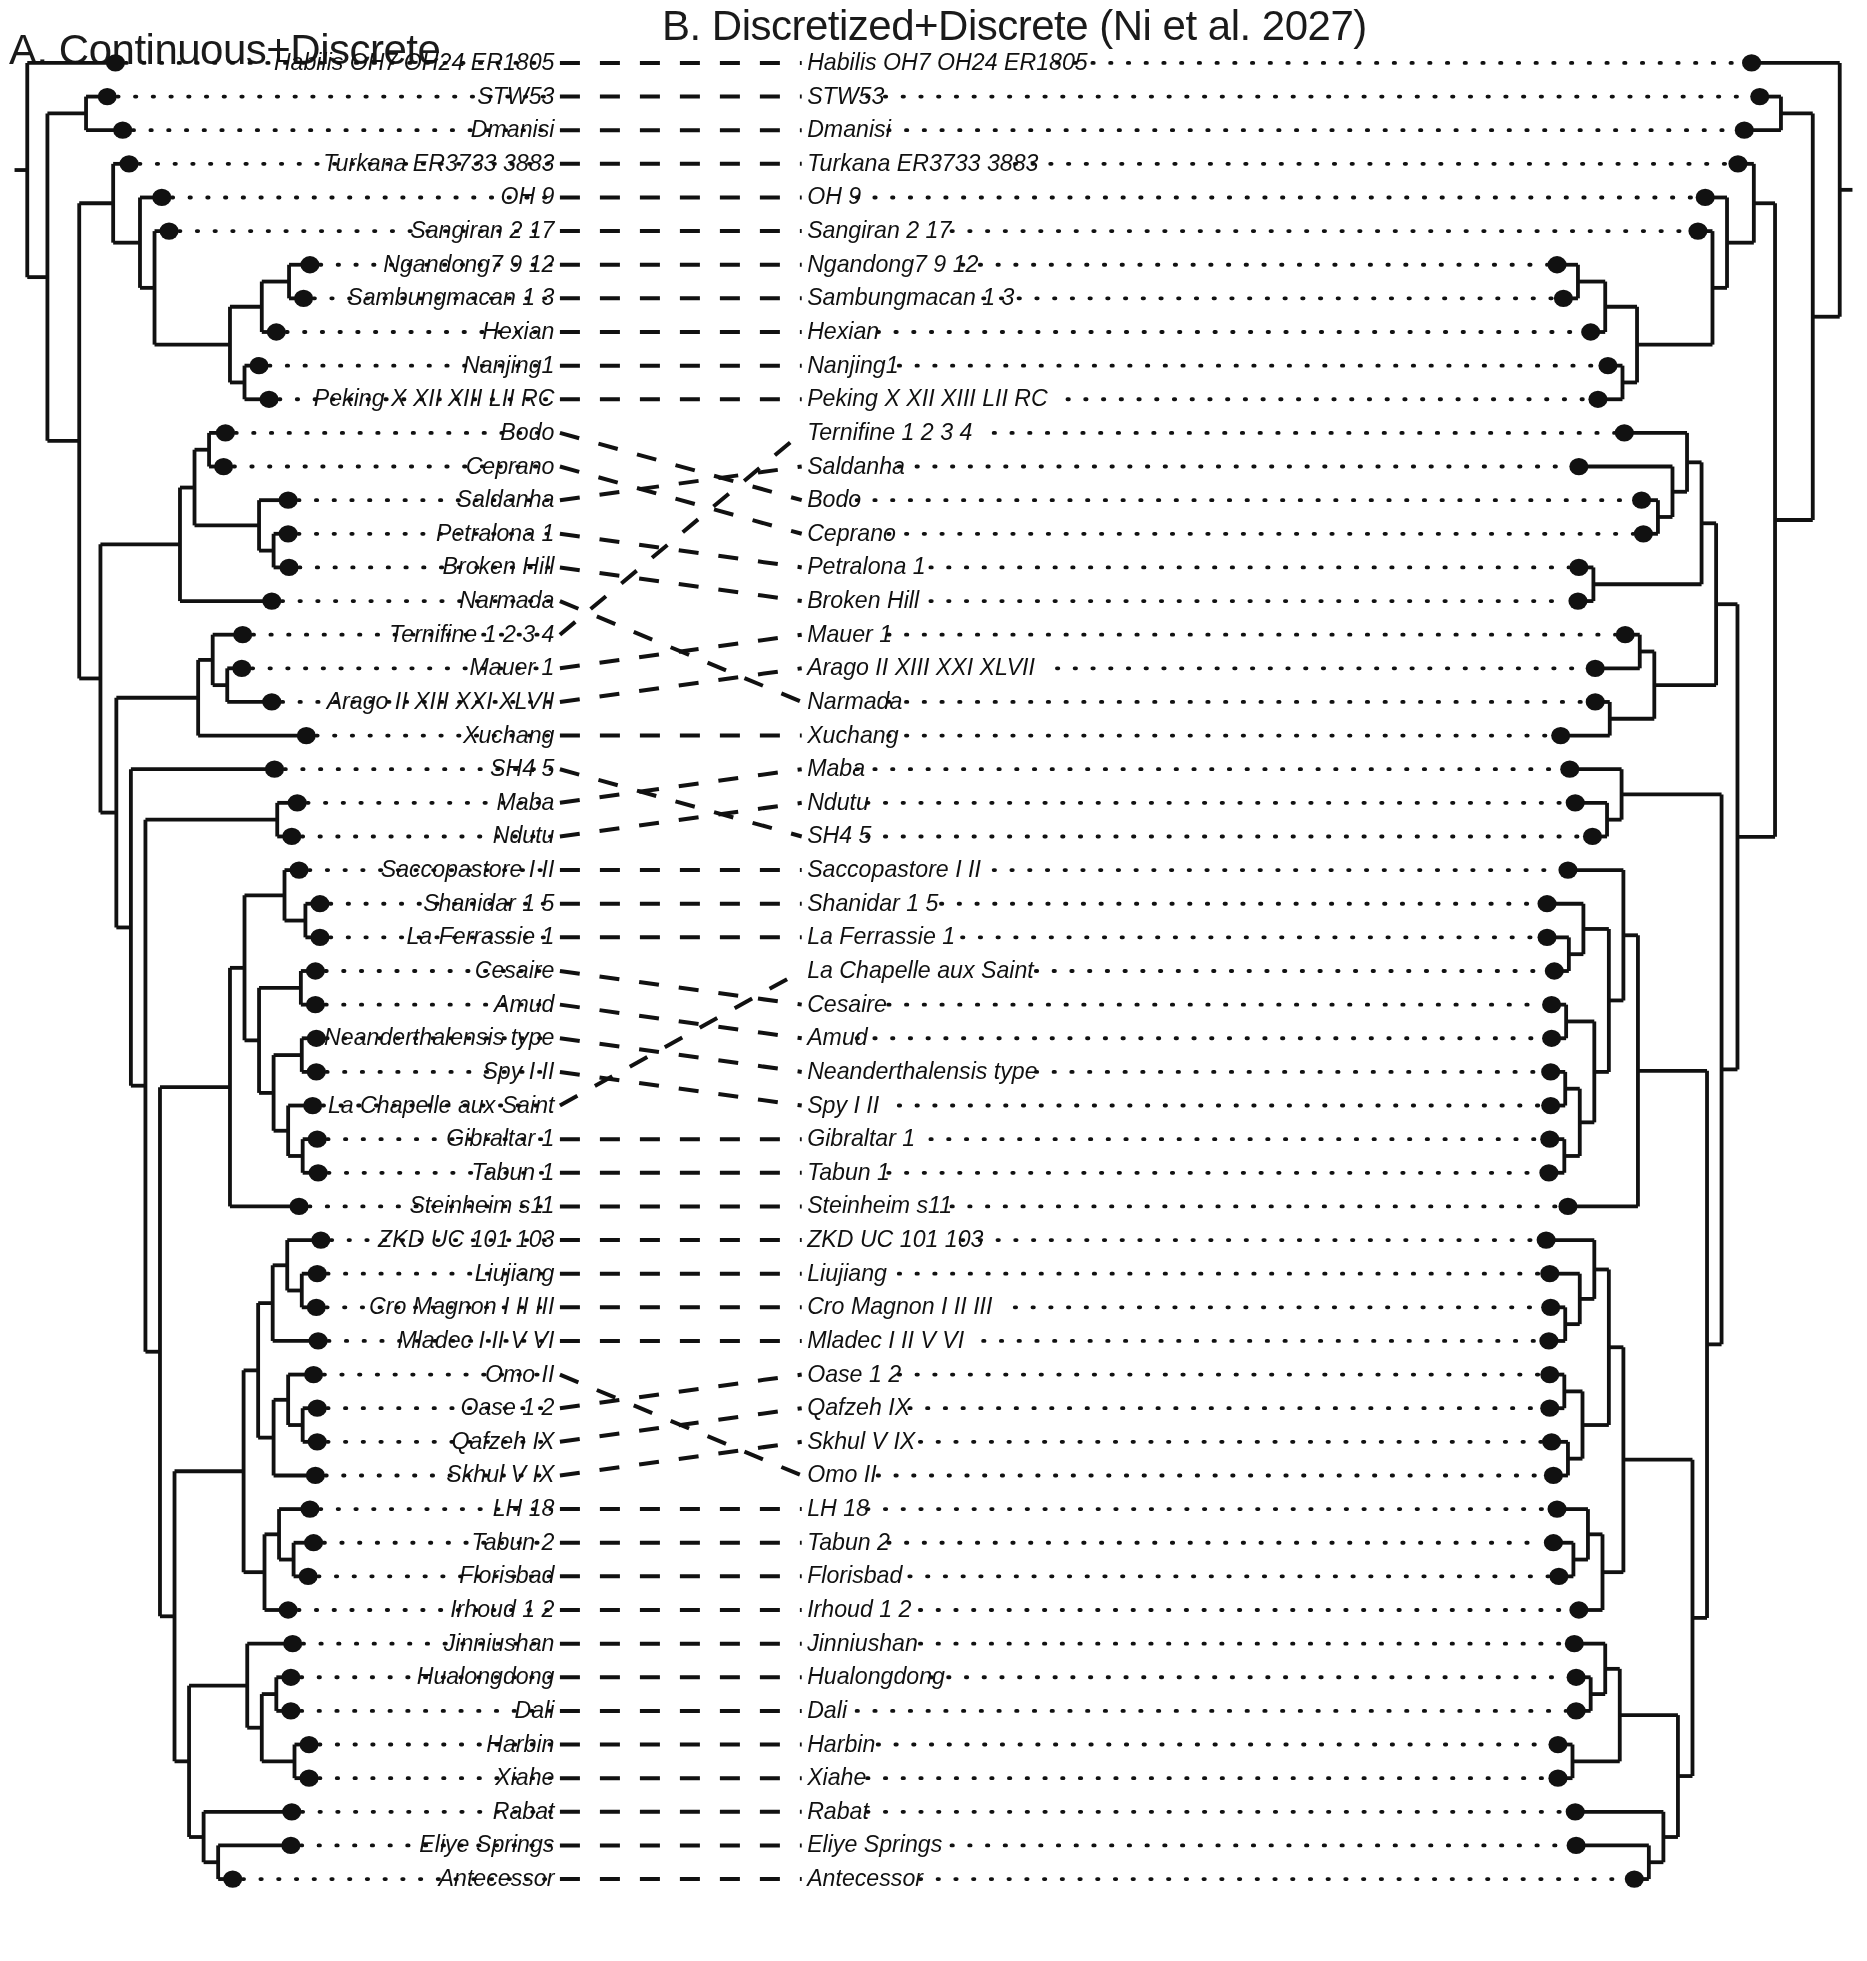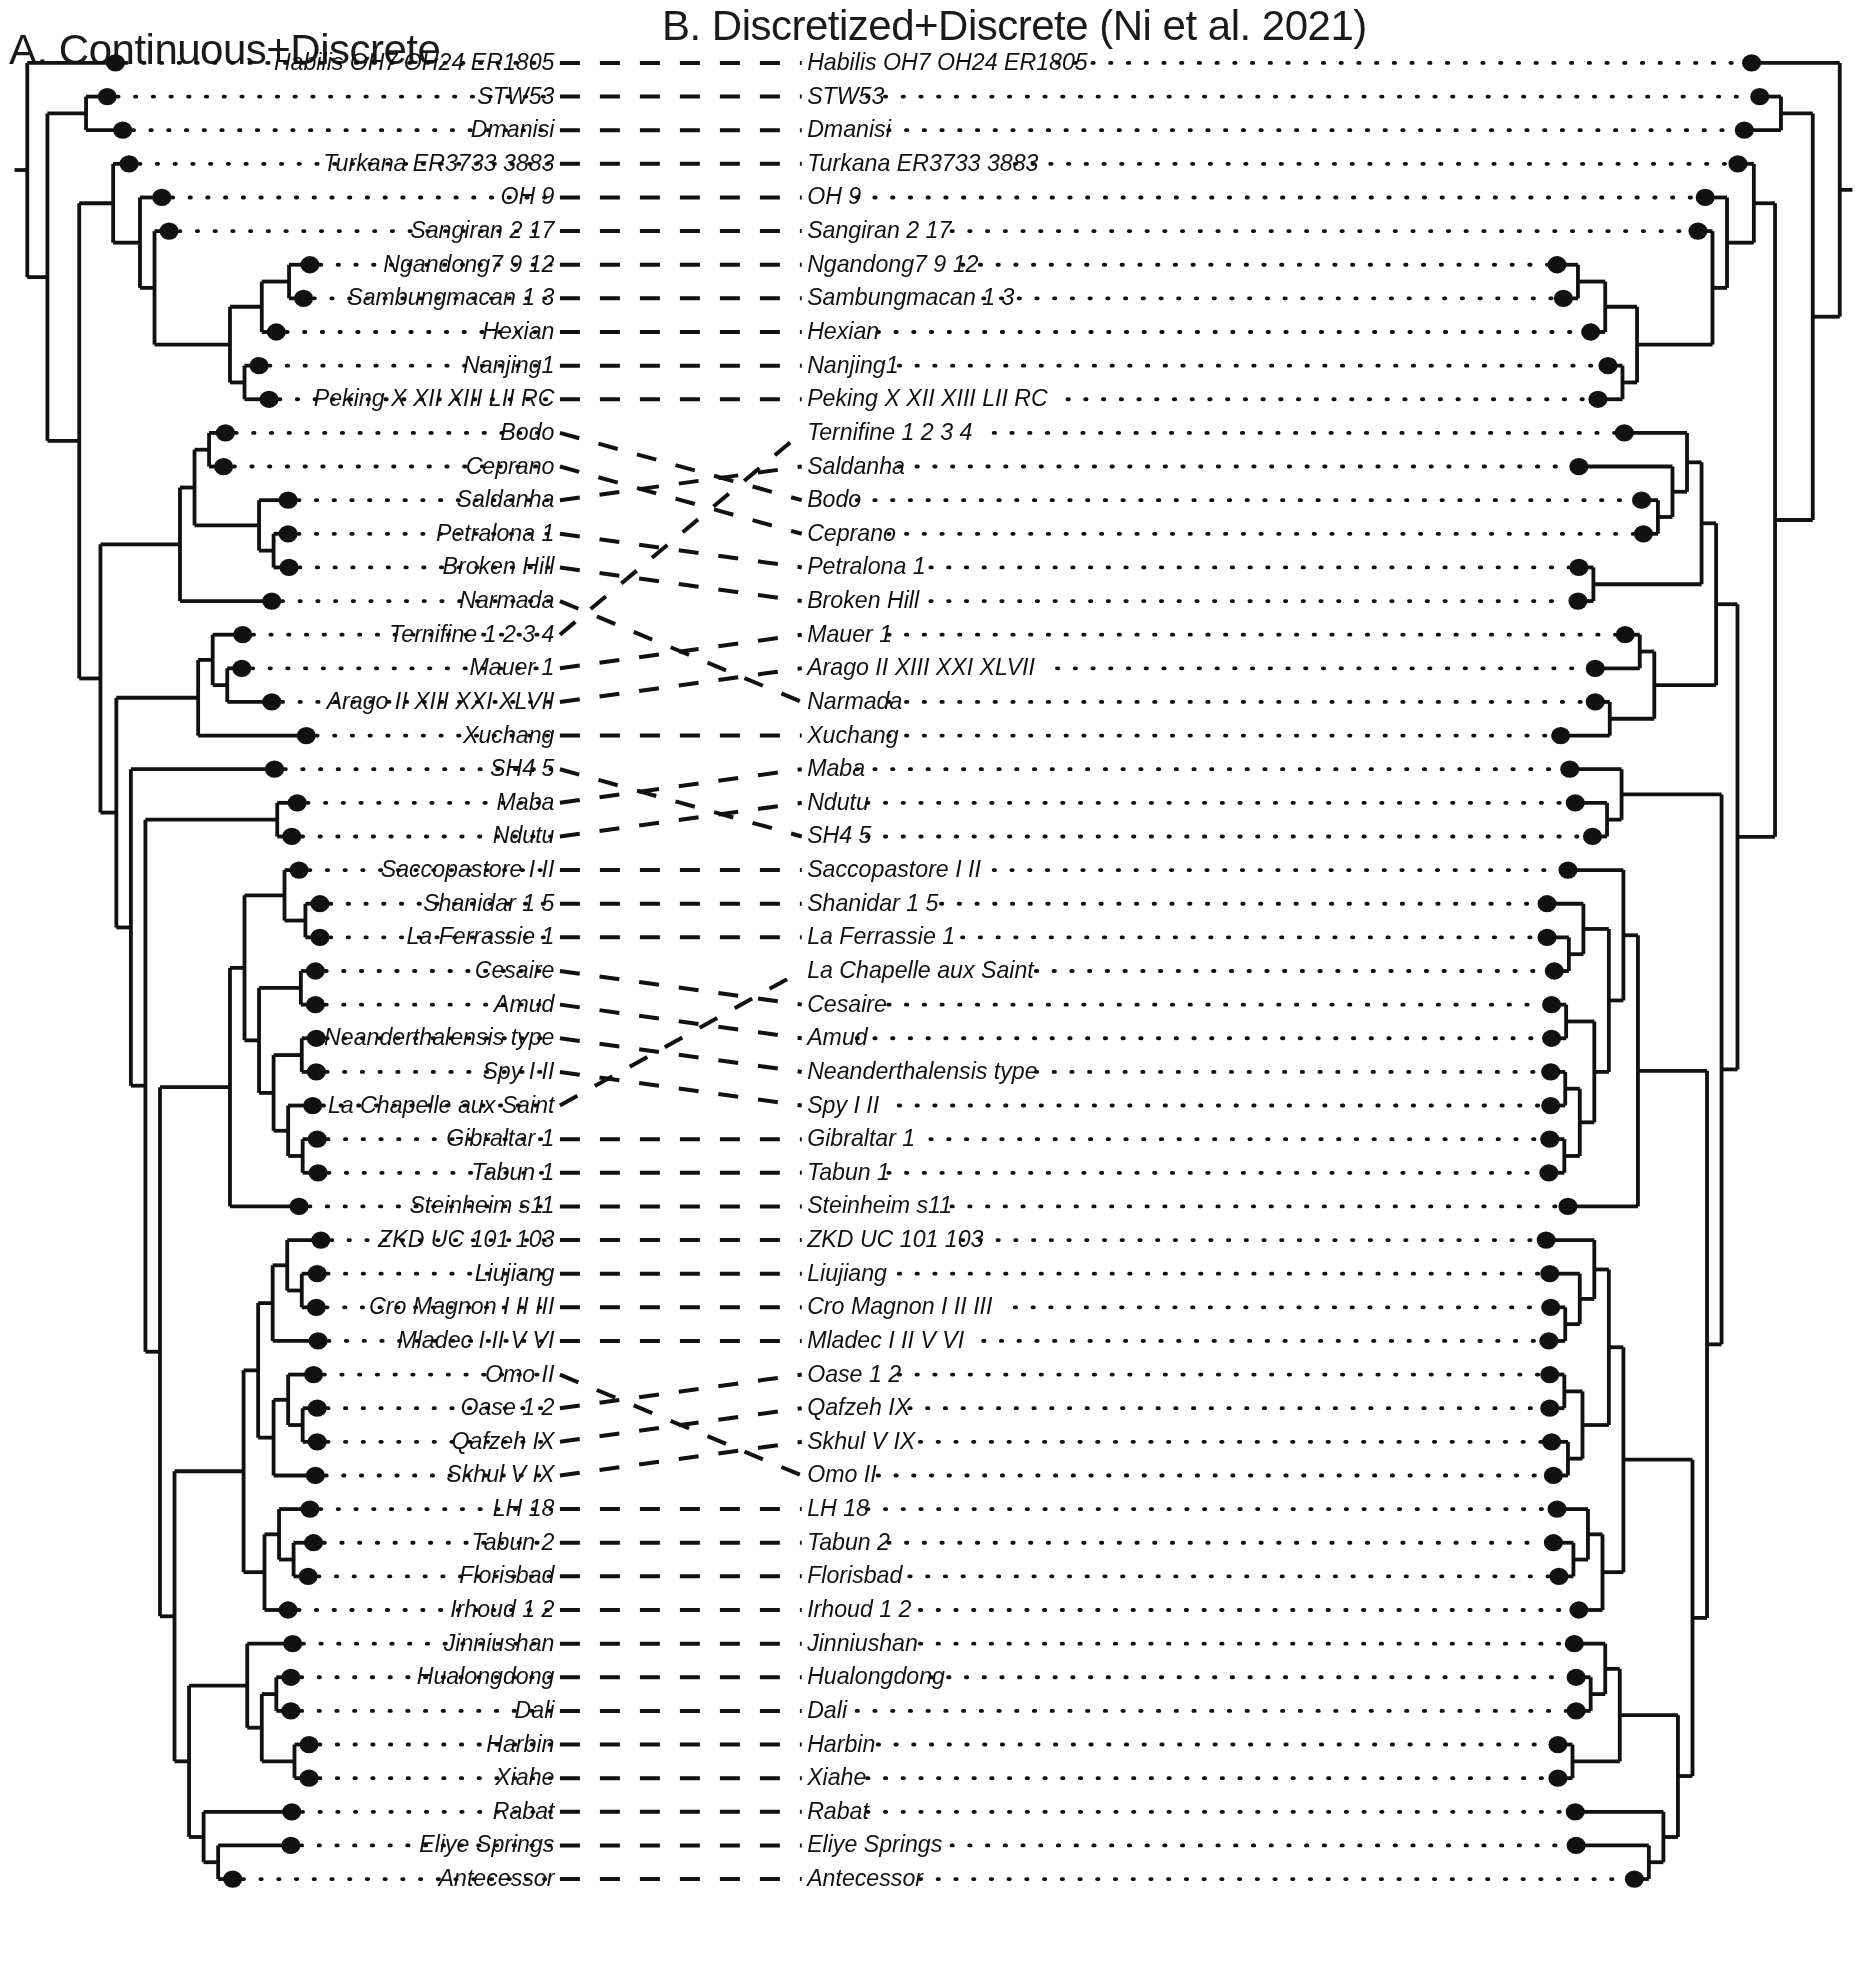--- a/index.html
+++ b/index.html
@@ -31,21 +31,21 @@
   .taxon-label.right{text-anchor:start;}
   .taxon-label.left{text-anchor:end;}
 </style>
 </head>
 <body>
 
 <div id="figure">
 
   <div class="panel-title" id="title-a">A. Continuous+Discrete</div>
 
-  <div class="panel-title" id="title-b">B. Discretized+Discrete (Ni et al. 2021)</div>
+  <div class="panel-title" id="title-b">B. Discretized+Discrete (Ni et al. 2027)</div>
 
   <svg id="tangle" viewBox="0 0 2054 2158">
     <g id="left-branches">
         <path d="M94.66666666666667 106 L118 106" class="branch"></path>
         <path d="M94.66666666666667 143 L135 143" class="branch"></path>
         <path d="M94.66666666666667 106 L94.66666666666667 143" class="branch"></path>
         <path d="M318 291 L341 291" class="branch"></path>
         <path d="M318 328 L334 328" class="branch"></path>
         <path d="M318 291 L318 328" class="branch"></path>
         <path d="M288 309.5 L318 309.5" class="branch"></path>

